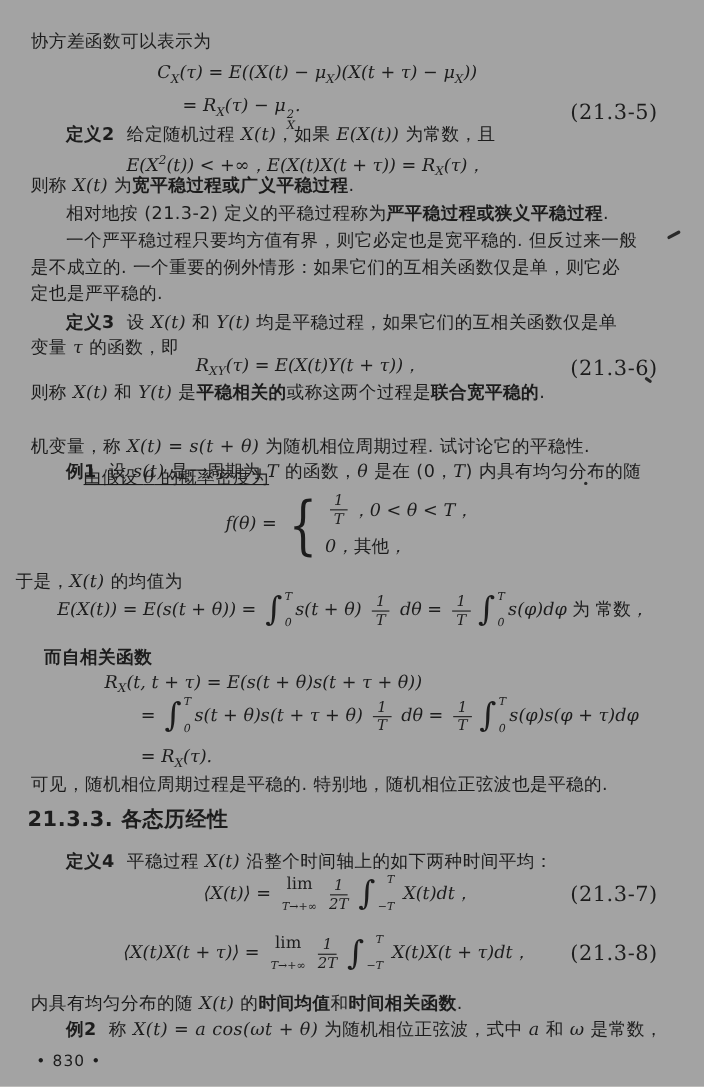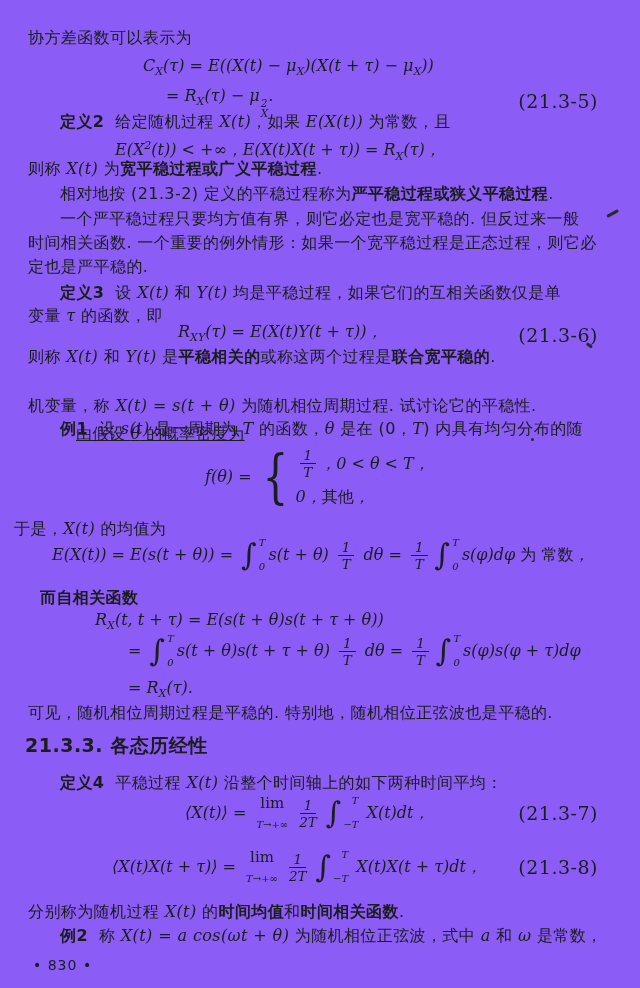--- a/index.html
+++ b/index.html
@@ -1,18 +1,18 @@
 <!DOCTYPE html>
 <html><head>
 <meta charset="utf-8">
 <style>
   html,body{margin:0;padding:0;background:#e8e6e0;}
   .page{
     position:relative;width:640px;height:988px;margin:0 auto;
-    background:#8b5cf6;color:#1c1c1c;overflow:hidden;
+    background:#a3a3a3;color:#1c1c1c;overflow:hidden;
     font-family:"DejaVu Sans",sans-serif;
   }
   .line{position:absolute;left:0;width:640px;box-sizing:border-box;
         padding-right:42px;white-space:pre;line-height:24px;}
   .body{font-size:16px;letter-spacing:0.4px;}
   .math{font-family:"DejaVu Serif",serif;font-size:16px;}
   .heading{font-size:19px;font-weight:bold;letter-spacing:0.5px;}
   .pagenum{font-size:14px;letter-spacing:1px;}
   .ct{font-family:"DejaVu Sans",sans-serif;font-style:normal;}
   .cb{font-family:"DejaVu Sans",sans-serif;font-weight:bold;font-style:normal;}
@@ -55,41 +55,41 @@
 <div class="page">
   <div id="doc">
       <div class="line body" style="top: 26px; padding-left: 28px;"><span class="ct">协方差函数可以表示为</span></div>
       <div class="line math" style="top: 54px; padding-left: 143px;"><span class="mi">C</span><sub class="msub">X</sub><span class="mi">(τ) = E((X(t) − μ</span><sub class="msub">X</sub><span class="mi">)(X(t + τ) − μ</span><sub class="msub">X</sub><span class="mi">))</span></div>
       <div class="line math" style="top: 84px; padding-left: 166px;"><span class="mi">= R</span><sub class="msub">X</sub><span class="mi">(τ) − μ</span><span class="mss"><span>2</span><span>X</span></span><span class="mi">.</span><span class="eqno">(21.3-5)</span></div>
       <div class="line body" style="top: 110px; padding-left: 60px;"><span class="cb">定义2</span><span class="ct">  给定随机过程 </span><span class="mi">X(t)</span><span class="ct">，如果 </span><span class="mi">E(X(t))</span><span class="ct"> 为常数，且</span></div>
       <div class="line math" style="top: 134px; padding-left: 115px;"><span class="mi">E(X</span><sup class="msup">2</sup><span class="mi">(t)) &lt; +∞，E(X(t)X(t + τ)) = R</span><sub class="msub">X</sub><span class="mi">(τ)，</span></div>
       <div class="line body" style="top: 157px; padding-left: 28px;"><span class="ct">则称 </span><span class="mi">X(t)</span><span class="ct"> 为</span><span class="cb">宽平稳过程或广义平稳过程</span><span class="ct">.</span></div>
       <div class="line body" style="top: 182px; padding-left: 60px;"><span class="ct">相对地按 (21.3-2) 定义的平稳过程称为</span><span class="cb">严平稳过程或狭义平稳过程</span><span class="ct">.</span></div>
       <div class="line body" style="top: 207px; padding-left: 60px;"><span class="ct">一个严平稳过程只要均方值有界，则它必定也是宽平稳的. 但反过来一般</span></div>
-      <div class="line body" style="top: 231px; padding-left: 28px;"><span class="ct">时间相关函数. 一个重要的例外情形：如果一个宽平稳过程是正态过程，则它必</span></div>
+      <div class="line body" style="top: 231px; padding-left: 28px;"><span class="ct">是不成立的. 一个重要的例外情形：如果它们的互相关函数仅是单，则它必</span></div>
       <div class="line body" style="top: 255px; padding-left: 28px;"><span class="ct">定也是严平稳的.</span></div>
       <div class="line body" style="top: 281px; padding-left: 60px;"><span class="cb">定义3</span><span class="ct">  设 </span><span class="mi">X(t)</span><span class="ct"> 和 </span><span class="mi">Y(t)</span><span class="ct"> 均是平稳过程，如果它们的互相关函数仅是单</span></div>
       <div class="line body" style="top: 304px; padding-left: 28px;"><span class="ct">变量 </span><span class="mi">τ</span><span class="ct"> 的函数，即</span></div>
       <div class="line math" style="top: 320px; padding-left: 178px;"><span class="mi">R</span><sub class="msub">XY</sub><span class="mi">(τ) = E(X(t)Y(t + τ))，</span><span class="eqno">(21.3-6)</span></div>
       <div class="line body" style="top: 345px; padding-left: 28px;"><span class="ct">则称 </span><span class="mi">X(t)</span><span class="ct"> 和 </span><span class="mi">Y(t)</span><span class="ct"> 是</span><span class="cb">平稳相关的</span><span class="ct">或称这两个过程是</span><span class="cb">联合宽平稳的</span><span class="ct">.</span></div>
       <div class="line body" style="top: 369px; padding-left: 60px; margin-top: 48px;"><span class="cb">例1</span><span class="ct">  设 </span><span class="mi">s(t)</span><span class="ct"> 是一周期为 </span><span class="mi">T</span><span class="ct"> 的函数，</span><span class="mi">θ</span><span class="ct"> 是在 (0，</span><span class="mi">T</span><span class="ct">) 内具有均匀分布的随</span></div>
       <div class="line body" style="top: 394px; padding-left: 28px;"><span class="ct">机变量，称 </span><span class="mi">X(t) = s(t + θ)</span><span class="ct"> 为随机相位周期过程. 试讨论它的平稳性.</span></div>
       <div class="line body" style="top: 422px; padding-left: 76px; text-decoration: underline;"><span class="ct">由假设 </span><span class="mi">θ</span><span class="ct"> 的概率密度为</span></div>
       <div class="line math" style="top: 447px; padding-left: 205px;"><span class="mi">f(θ) = </span><span class="mcases"><span class="brace">{</span><span class="crows"><span class="crow"><span class="mfrac"><span class="mnum">1</span><span class="mden">T</span></span><span class="mi">，0 &lt; θ &lt; T，</span></span><span class="crow"><span class="mi">0，</span><span class="ct">其他</span><span class="mi">，</span></span></span></span></div>
       <div class="line body" style="top: 517px; padding-left: 14px;"><span class="ct">于是，</span><span class="mi">X(t)</span><span class="ct"> 的均值为</span></div>
       <div class="line math" style="top: 538px; padding-left: 52px;"><span class="mi">E(X(t)) = E(s(t + θ)) = </span><span class="mint"><span class="isym">∫</span><span class="ilims"><span class="ihi">T</span><span class="ilo">0</span></span></span><span class="mi">s(t + θ) </span><span class="mfrac"><span class="mnum">1</span><span class="mden">T</span></span><span class="mi"> dθ = </span><span class="mfrac"><span class="mnum">1</span><span class="mden">T</span></span><span class="mint"><span class="isym">∫</span><span class="ilims"><span class="ihi">T</span><span class="ilo">0</span></span></span><span class="mi">s(φ)dφ</span><span class="ct"> 为 常数</span><span class="mi">，</span></div>
       <div class="line body" style="top: 586px; padding-left: 40px;"><span class="cb">而自相关函数</span></div>
       <div class="line math" style="top: 608px; padding-left: 95px;"><span class="mi">R</span><sub class="msub">X</sub><span class="mi">(t, t + τ) = E(s(t + θ)s(t + τ + θ))</span></div>
       <div class="line math" style="top: 634px; padding-left: 128px;"><span class="mi">= </span><span class="mint"><span class="isym">∫</span><span class="ilims"><span class="ihi">T</span><span class="ilo">0</span></span></span><span class="mi">s(t + θ)s(t + τ + θ) </span><span class="mfrac"><span class="mnum">1</span><span class="mden">T</span></span><span class="mi"> dθ = </span><span class="mfrac"><span class="mnum">1</span><span class="mden">T</span></span><span class="mint"><span class="isym">∫</span><span class="ilims"><span class="ihi">T</span><span class="ilo">0</span></span></span><span class="mi">s(φ)s(φ + τ)dφ</span></div>
       <div class="line math" style="top: 676px; padding-left: 128px;"><span class="mi">= R</span><sub class="msub">X</sub><span class="mi">(τ).</span></div>
       <div class="line body" style="top: 701px; padding-left: 28px;"><span class="ct">可见，随机相位周期过程是平稳的. 特别地，随机相位正弦波也是平稳的.</span></div>
       <div class="line heading" style="top: 733px; padding-left: 25px;"><span class="cb">21.3.3. 各态历经性</span></div>
       <div class="line body" style="top: 771px; padding-left: 60px;"><span class="cb">定义4</span><span class="ct">  平稳过程 </span><span class="mi">X(t)</span><span class="ct"> 沿整个时间轴上的如下两种时间平均：</span></div>
       <div class="line math" style="top: 796px; padding-left: 185px;"><span class="mi">⟨X(t)⟩ = </span><span class="mlim"><span class="limtop">lim</span><span class="limbot">T→+∞</span></span><span class="mfrac"><span class="mnum">1</span><span class="mden">2T</span></span><span class="mint"><span class="isym">∫</span><span class="ilims"><span class="ihi">T</span><span class="ilo">−T</span></span></span><span class="mi"> X(t)dt，</span><span class="eqno">(21.3-7)</span></div>
       <div class="line math" style="top: 850px; padding-left: 112px;"><span class="mi">⟨X(t)X(t + τ)⟩ = </span><span class="mlim"><span class="limtop">lim</span><span class="limbot">T→+∞</span></span><span class="mfrac"><span class="mnum">1</span><span class="mden">2T</span></span><span class="mint"><span class="isym">∫</span><span class="ilims"><span class="ihi">T</span><span class="ilo">−T</span></span></span><span class="mi"> X(t)X(t + τ)dt，</span><span class="eqno">(21.3-8)</span></div>
-      <div class="line body" style="top: 900px; padding-left: 28px;"><span class="ct">分别称为随机过程 </span><span class="mi">X(t)</span><span class="ct"> 的</span><span class="cb">时间均值</span><span class="ct">和</span><span class="cb">时间相关函数</span><span class="ct">.</span></div>
+      <div class="line body" style="top: 900px; padding-left: 28px;"><span class="ct">内具有均匀分布的随 </span><span class="mi">X(t)</span><span class="ct"> 的</span><span class="cb">时间均值</span><span class="ct">和</span><span class="cb">时间相关函数</span><span class="ct">.</span></div>
       <div class="line body" style="top: 924px; padding-left: 60px;"><span class="cb">例2</span><span class="ct">  称 </span><span class="mi">X(t) = a cos(ωt + θ)</span><span class="ct"> 为随机相位正弦波，式中 </span><span class="mi">a</span><span class="ct"> 和 </span><span class="mi">ω</span><span class="ct"> 是常数，</span></div>
       <div class="line pagenum" style="top: 953px; padding-left: 33px;"><span class="ct">• 830 •</span></div>
     </div>
   <div class="speck speck1"></div>
   <div class="speck speck2"></div>
   <div class="speck speck3"></div>
 </div>
 
 </body></html>

